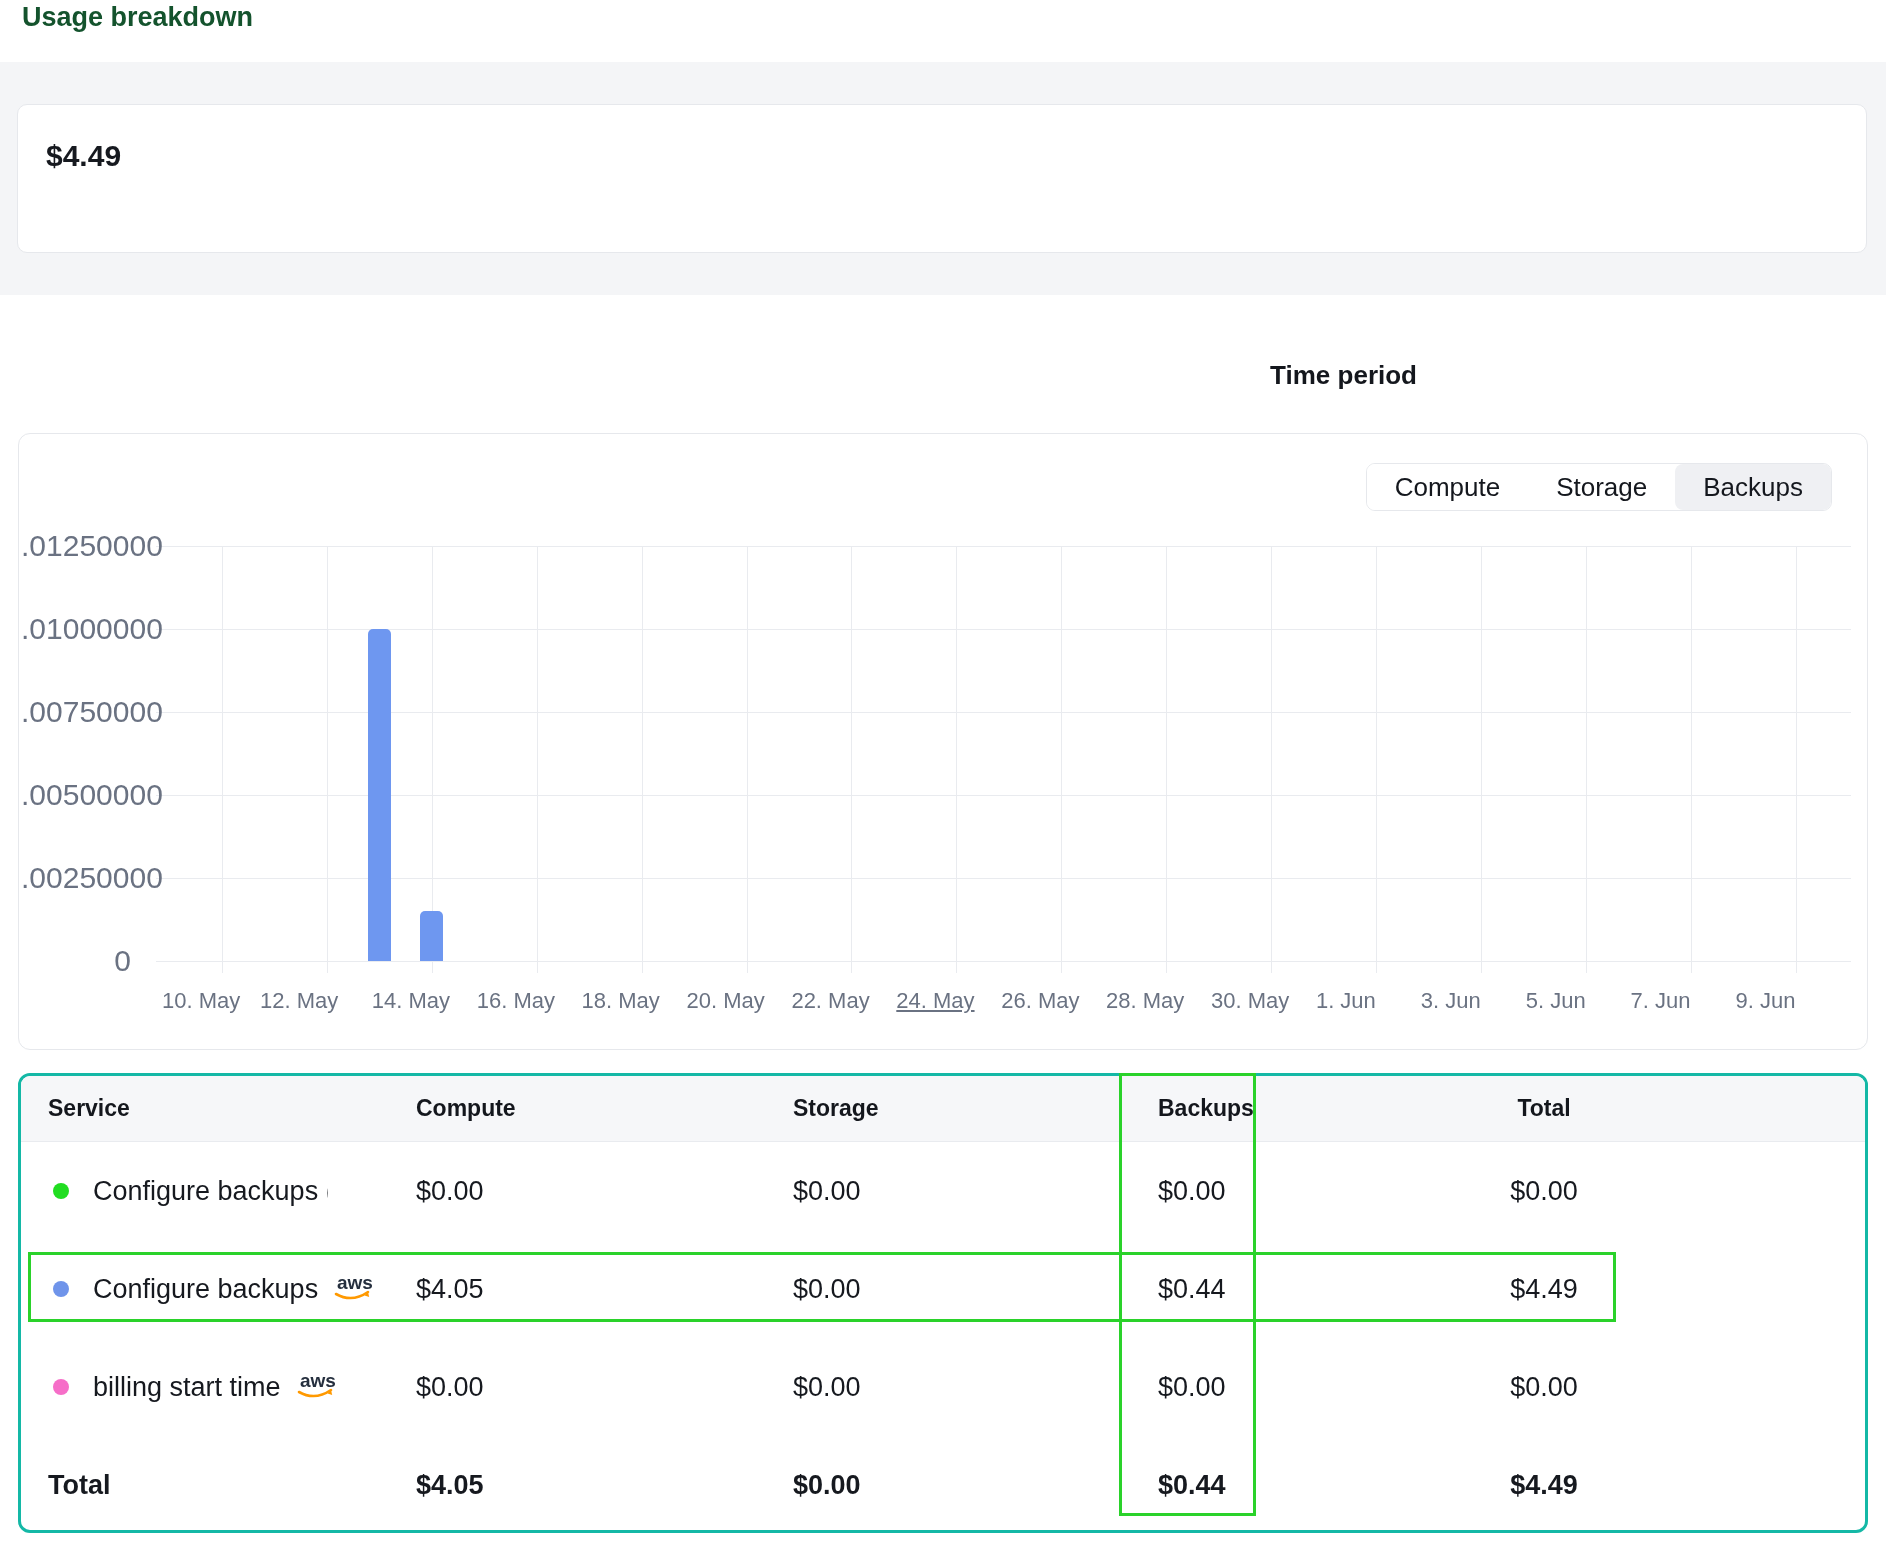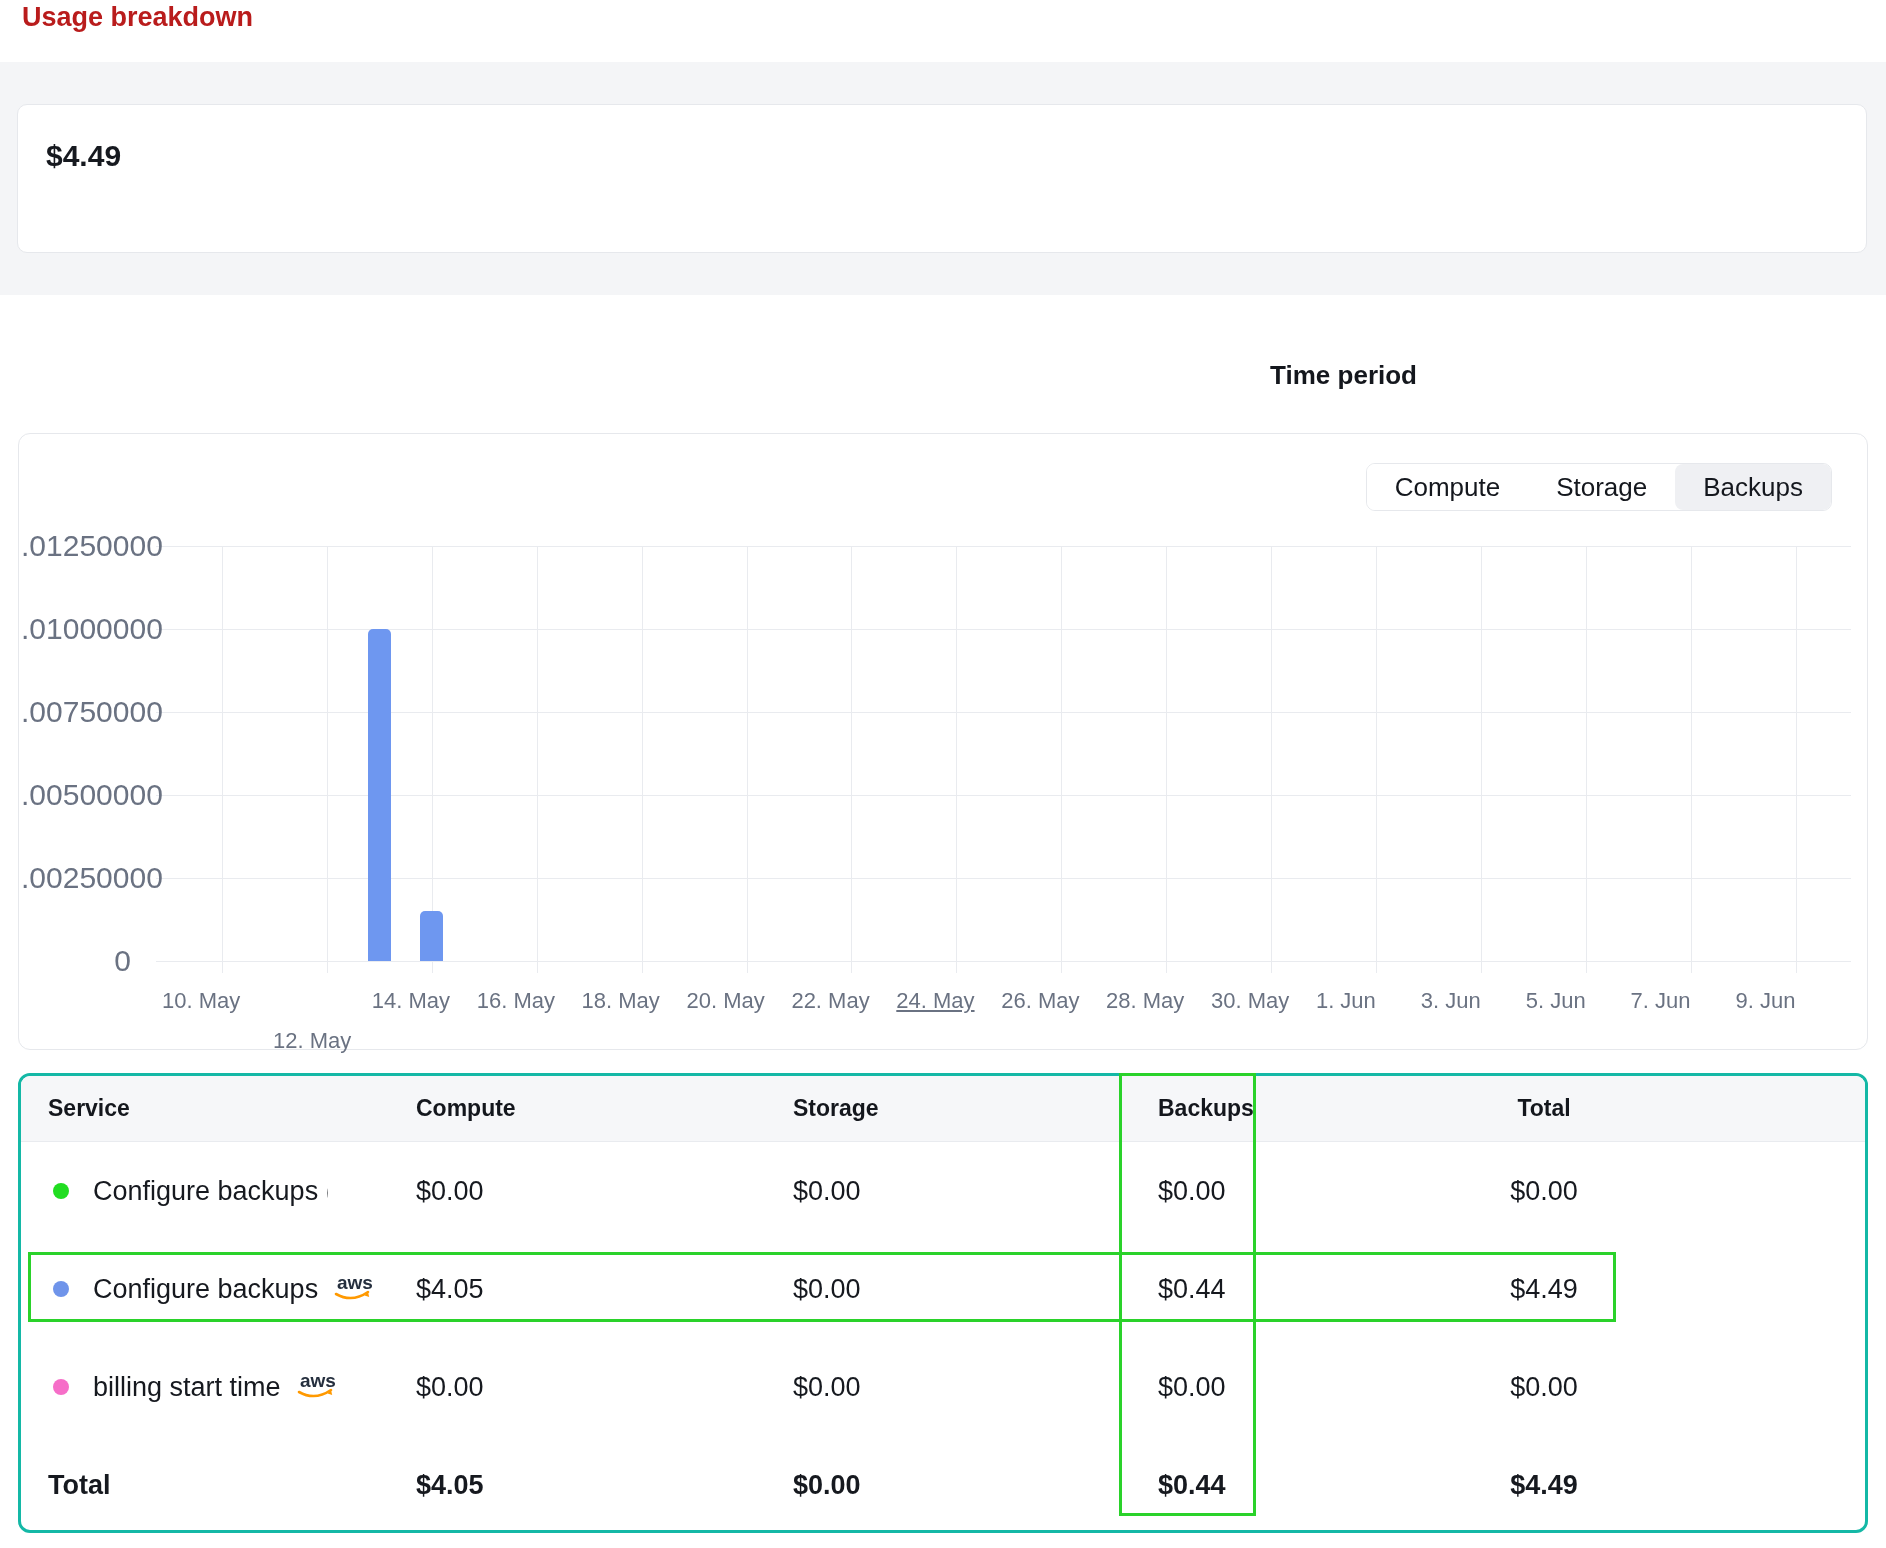--- a/index.html
+++ b/index.html
@@ -1,19 +1,19 @@
 <!DOCTYPE html>
 <html><head>
 <meta charset="utf-8">
 <style>
   html,body{margin:0;padding:0;background:#fff;}
   body{font-family:"Liberation Sans","DejaVu Sans",sans-serif;color:#16191f;}
   .page{position:relative;width:1886px;height:1548px;overflow:hidden;background:#fff;}
 
-  .page-title{position:absolute;left:22px;top:2px;font-size:27px;font-weight:bold;color:#b91c1c;}
+  .page-title{position:absolute;left:22px;top:2px;font-size:27px;font-weight:bold;color:#14532d;}
 
   .gray-band{position:absolute;left:0;top:62px;width:1886px;height:233px;background:#f4f5f7;}
   .summary-card{position:absolute;left:17px;top:42px;width:1850px;height:149px;background:#fff;border:1px solid #e6e8ec;border-radius:10px;box-sizing:border-box;padding:30px 0 0 28px;}
   .card-label{font-size:26px;color:#626b79;line-height:34px;}
   .card-value{font-size:30px;font-weight:bold;color:#16191f;line-height:42px;}
 
   .tp-label{position:absolute;top:360px;right:469px;font-size:26px;font-weight:bold;color:#14171d;}
   .tp-select{position:absolute;left:1455px;top:348px;width:413px;height:49px;box-sizing:border-box;background:#f3f4f6;border:1px solid #e3e5e9;border-radius:9px;display:flex;align-items:center;cursor:pointer;}
   .tp-select .tp-value{font-size:26px;color:#1b1f27;padding-left:23px;flex:1;}
   .tp-select svg{margin-right:16px;}
@@ -75,21 +75,21 @@
         <div class="ylab" style="left: 2px; top: 267px;">.00750000</div>
         <div class="hgrid" style="left: 137px; top: 361px; width: 1695px;"></div>
         <div class="ylab" style="left: 2px; top: 350px;">.00500000</div>
         <div class="hgrid" style="left: 137px; top: 444px; width: 1695px;"></div>
         <div class="ylab" style="left: 2px; top: 433px;">.00250000</div>
         <div class="hgrid" style="left: 137px; top: 527px; width: 1695px;"></div>
         <div class="ylab" style="left: 2px; top: 516px;">0</div>
         <div class="vgrid" style="left: 203px; top: 112px; height: 427px;"></div>
         <div class="xlab" style="left: 143px; top: 554px;">10. May</div>
         <div class="vgrid" style="left: 307.9px; top: 112px; height: 427px;"></div>
-        <div class="xlab" style="left: 254px; top: 554px; margin-top: 40px;">12. May</div>
+        <div class="xlab" style="left: 241px; top: 554px;">12. May</div>
         <div class="vgrid" style="left: 412.8px; top: 112px; height: 427px;"></div>
         <div class="xlab" style="left: 352.8px; top: 554px;">14. May</div>
         <div class="vgrid" style="left: 517.7px; top: 112px; height: 427px;"></div>
         <div class="xlab" style="left: 457.7px; top: 554px;">16. May</div>
         <div class="vgrid" style="left: 622.6px; top: 112px; height: 427px;"></div>
         <div class="xlab" style="left: 562.6px; top: 554px;">18. May</div>
         <div class="vgrid" style="left: 727.5px; top: 112px; height: 427px;"></div>
         <div class="xlab" style="left: 667.5px; top: 554px;">20. May</div>
         <div class="vgrid" style="left: 832.4px; top: 112px; height: 427px;"></div>
         <div class="xlab" style="left: 772.4px; top: 554px;">22. May</div>

